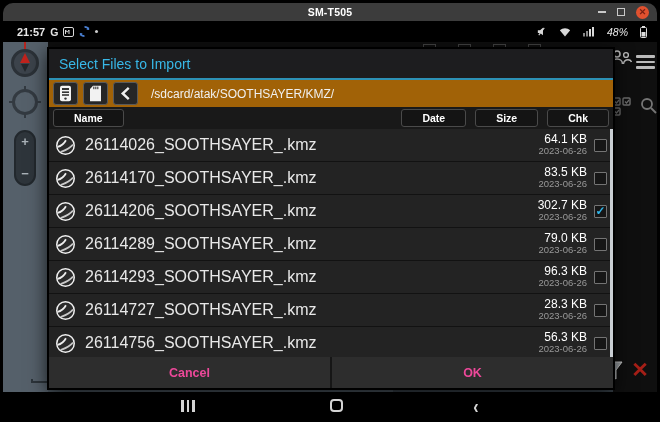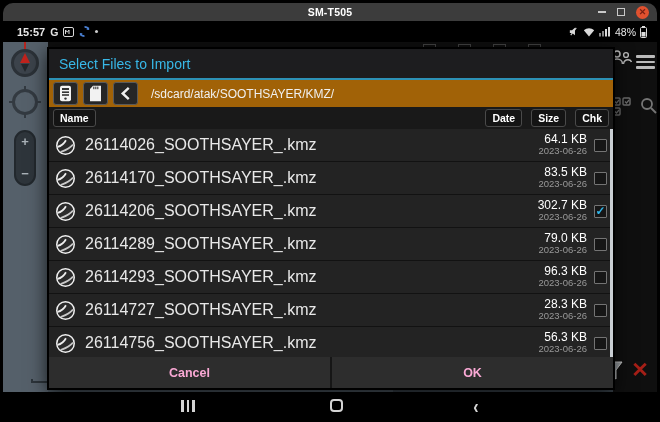--- a/index.html
+++ b/index.html
@@ -15,21 +15,21 @@
   .wctrls { position:absolute; right:8px; top:0; height:18px; display:flex; align-items:center; gap:11px; }
   .wmin { width:8px; height:2px; background:#c9c9c9; }
   .wmax { width:8px; height:8px; border:1.5px solid #c9c9c9; }
   .wclose { width:13px; height:13px; border-radius:50%; background:#e0512f; color:#7a2012;
             font-size:9px; line-height:13px; text-align:center; font-weight:bold; }
 
   
   .statusbar { position:absolute; left:0; top:18px; width:100%; height:21px; background:#000;
                display:flex; align-items:center; color:#e8e8e8; font-size:11px; }
   .sb-left { display:flex; align-items:center; gap:5px; padding-left:14px; }
-  .sb-right { margin-left:auto; display:flex; align-items:center; gap:4px; padding-right:10px; }
+  .sb-right { margin-left:auto; display:flex; align-items:center; gap:12px; padding-right:10px;font-style:italic; }
   .sb-time { font-weight:bold; }
   .sb-g { font-weight:bold; font-size:10.5px; }
   .mini-ic { display:inline-block; }
   .sb-dot { width:3px; height:3px; background:#cfcfcf; border-radius:50%; }
   .sb-batt { font-size:10.5px; }
 
   
   .app { position:absolute; left:0; top:39px; width:100%; height:350px; background:#0f0f0f; }
   .map-strip { position:absolute; left:0; top:0; width:45px; height:100%; background:#55606a; }
   .map-bottom { position:absolute; left:45px; top:344px; width:565px; height:8px; background:#4b565f; }
@@ -82,36 +82,36 @@
             display:flex; flex-direction:column; }
   .d-title { height:29px; display:flex; align-items:center; padding-left:10px;
              color:#38b8e8; font-size:14px; }
   .d-underline { height:2px; background:#2d91b5; margin:0 0px; }
   .d-pathbar { height:27px; background:#a16207; display:flex; align-items:center; gap:5px; padding-left:4px; }
   .d-pbtn { width:25px; height:23px; background:#262626; border:1px solid #5a5a5a; border-radius:3px;
             display:flex; align-items:center; justify-content:center; }
   .d-path { color:#f0f0f0; font-size:12px; margin-left:8px; }
   .d-header { height:22px; background:#191919; display:flex; align-items:center; padding:0 4px; }
   .col-btn { background:#141414; border:1px solid #4a4a4a; border-radius:3px; color:#fff;
-             font-size:10.5px; font-weight:bold; padding:2px 6px; }
+             font-size:10.5px; font-weight:bold; padding:2px 20px; }
   .col-right { margin-left:auto; display:flex; gap:9px; }
   .d-list { flex:1; position:relative; overflow:hidden; }
   .frow { height:33px; background:#232323; border-bottom:1px solid #121212; display:flex;
           align-items:center; padding:0 6px 0 6px; position:relative; }
   .fname { color:#e8e8e8; font-size:16px; margin-left:9px; }
   .fright { margin-left:auto; text-align:right; margin-right:7px; line-height:1.15; }
   .fsize { color:#fff; font-size:12px; }
   .fdate { color:#999; font-size:9.5px; }
   .cb { width:13px; height:13px; border:1px solid #747474; background:#161616; border-radius:1px;
         display:flex; align-items:center; justify-content:center; font-size:12px; color:#2fb6ea;
         font-weight:bold; }
   .cb.checked { color:#2fb6ea; }
   .scrollbar { position:absolute; right:0px; top:0px; width:3px; height:100%; background:#c8cdd2; }
   .d-buttons { height:31px; background:#2d2d2d; display:flex; }
-  .d-btn { flex:1; display:flex; align-items:center; justify-content:center; color:#f9a8d4;
+  .d-btn { flex:1; display:flex; align-items:center; justify-content:center; color:#ec4899;
            font-size:12.5px; font-weight:600; }
   .d-btn.left { border-right:2px solid #161616; }
 
   
   .navbar { position:absolute; left:0; top:389px; width:100%; height:27px; background:#000;
             display:flex; align-items:center; }
   .nav-slot { position:absolute; top:0; height:100%; display:flex; align-items:center; justify-content:center; }
   .recents { left:170px; width:30px; display:flex; gap:3px; }
   .recents div { width:2.5px; height:12px; background:#d4d4d4; }
   .homebtn { left:318px; width:30px; }
@@ -130,21 +130,21 @@
       <span class="wtitle">SM-T505</span>
       <div class="wctrls">
         <div class="wmin"></div>
         <div class="wmax"></div>
         <div class="wclose">✕</div>
       </div>
     </div>
 
     <div class="statusbar">
       <div class="sb-left">
-        <span class="sb-time">15:57</span>
+        <span class="sb-time">21:57</span>
         <span class="sb-g">G</span>
         <span class="mini-ic">
           <svg width="11" height="10" viewBox="0 0 11 10">
               <rect x="0.5" y="0.5" width="10" height="9" rx="1.5" fill="none" stroke="#dcdcdc"></rect>
               <path d="M2.5 7V3l1.8 2.2L6 3v4" stroke="#dcdcdc" fill="none" stroke-width="1"></path>
             </svg>
         </span>
         <span class="mini-ic">
           <svg width="11" height="11" viewBox="0 0 12 12">
               <path d="M6 1a5 5 0 014.6 3" stroke="#4a7fd1" stroke-width="1.8" fill="none"></path>

